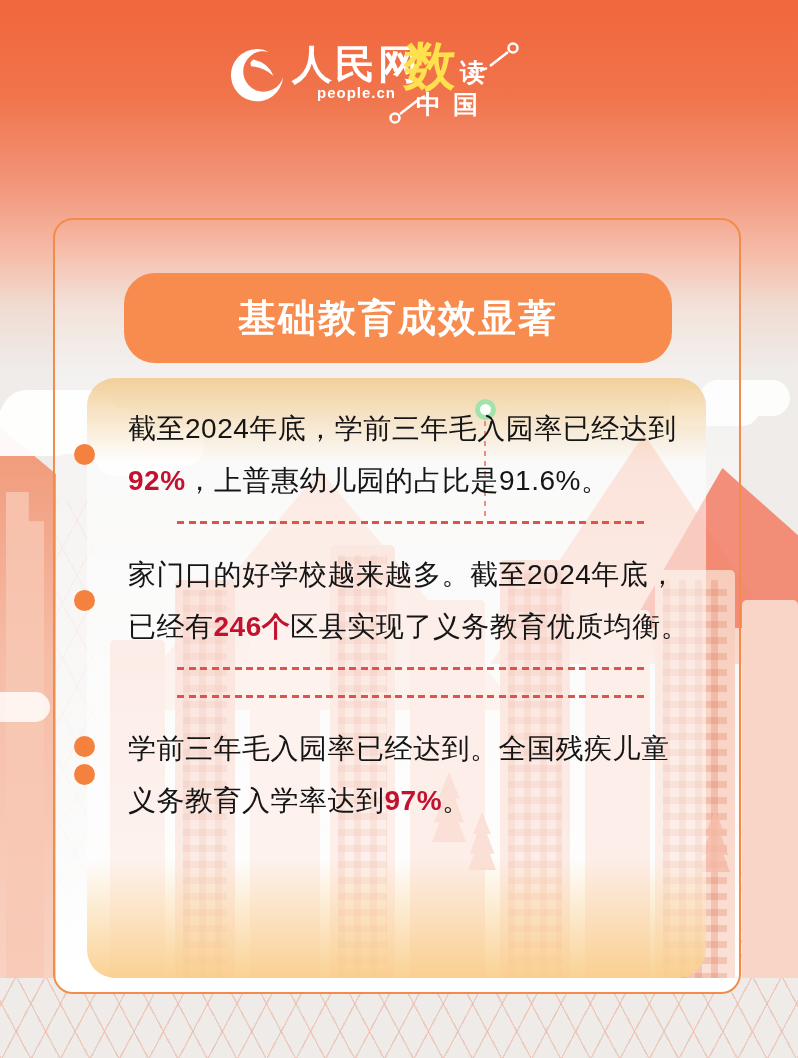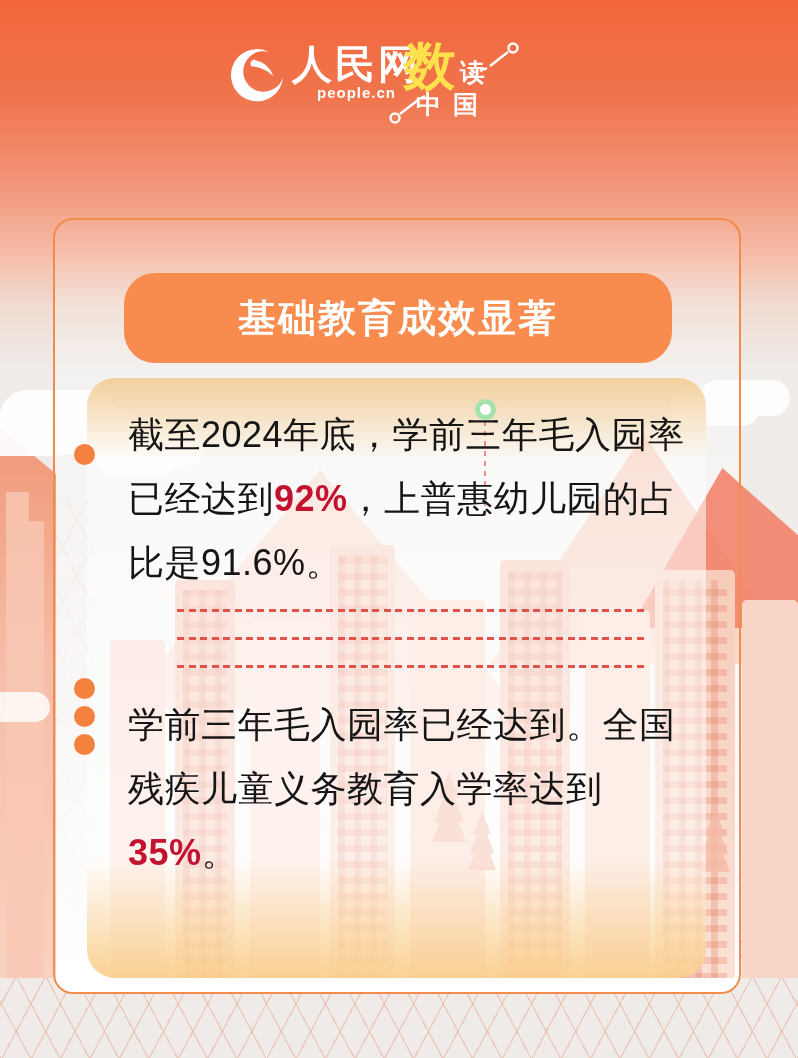--- a/index.html
+++ b/index.html
@@ -87,21 +87,21 @@
 
   
   .pin-green { position:absolute; left:475px; top:399px; width:21px; height:21px; border-radius:50%; z-index:5;
     border:5.5px solid var(--pin_green,#A3E2AC); background:#FDFEFD; }
   .pin-drop { position:absolute; left:484px; top:421px; width:2px; height:100px; z-index:5;
     background:repeating-linear-gradient(180deg,#ED8D7E 0 5px, transparent 5px 10px); }
 
   
   .content { position:absolute; left:87px; top:378px; width:619px; padding:25px 13px 0 41px; z-index:6; }
   .item { position:relative; }
-  .item-text { font-size:36px; line-height:64px; color:#151515; font-weight:500; letter-spacing:.5px; width:567px; }
+  .item-text { font-size:28px; line-height:52px; color:#151515; font-weight:500; letter-spacing:.5px; width:567px; }
   .item-text .hl { color:var(--highlight_red,#C3122F); font-weight:700; }
   .bullet { position:absolute; left:-54px; top:41px; width:21px; height:21px; border-radius:50%;
     background:var(--bullet_orange,#F5813F); }
   .sep { height:3px; width:468px; margin:14px auto 25px auto;
     background:repeating-linear-gradient(90deg, var(--dash_red,#E0524A) 0 7px, transparent 7px 11.5px); }
 </style>
 </head>
 <body>
 
 <div class="page">
@@ -177,24 +177,25 @@
   <div class="pin-drop"></div>
 
   <div class="content">
     <div class="item">
       <span class="bullet"></span>
       <p class="item-text"><span>截至2024年底，学前三年毛入园率已经达到</span><span class="hl">92%</span><span>，上普惠幼儿园的占比是91.6%。</span></p>
       <div class="sep"></div>
     </div>
     <div class="item">
       <span class="bullet"></span>
+      <p class="item-text"><span>家门口的好学校越来越多。截至2024年底，已经有</span><span class="hl">246个</span><span>区县实现了义务教育优质均衡。</span></p>
       <div class="sep"></div>
     </div>
     <div class="item">
       <span class="bullet"></span>
       <div class="sep"></div>
     </div>
     <div class="item">
       <span class="bullet"></span>
-      <p class="item-text"><span>学前三年毛入园率已经达到。全国残疾儿童义务教育入学率达到</span><span class="hl">35%</span><span>。</span></p>
+      <p class="item-text"><span>学前三年毛入园率已经达到。全国残疾儿童义务教育入学率达到</span><span class="hl">97%</span><span>。</span></p>
     </div>
   </div>
 </div>
 
 </body></html>

